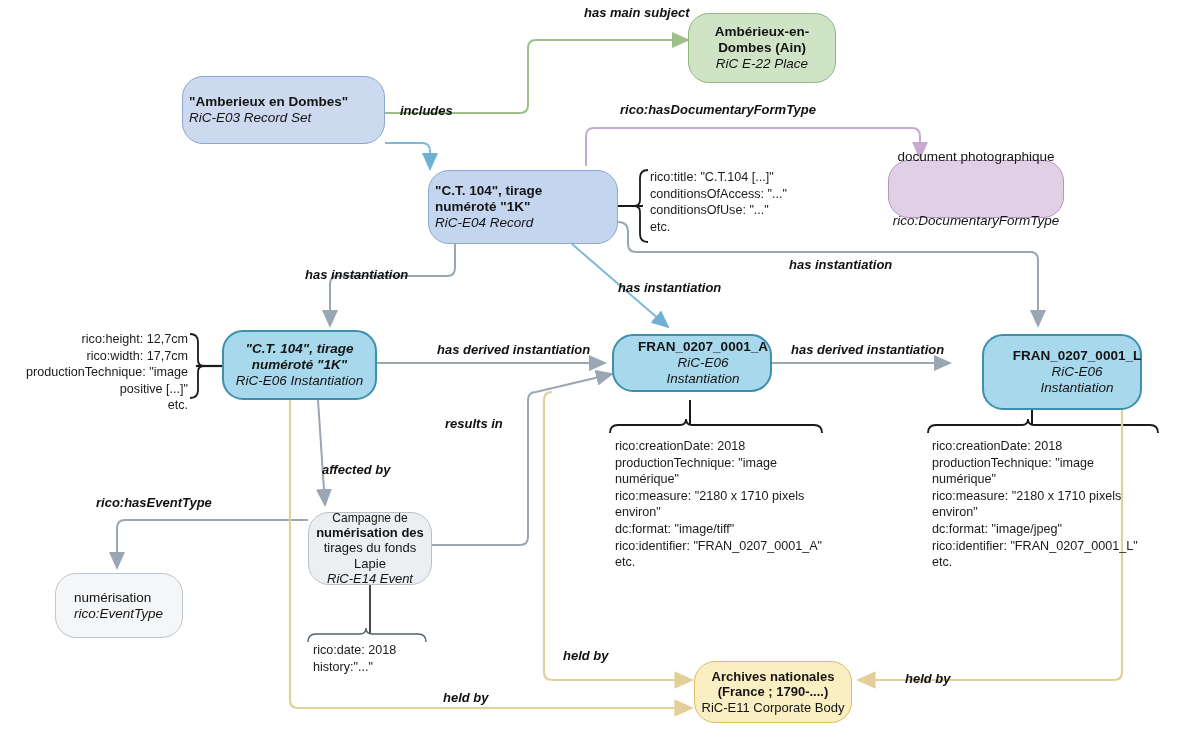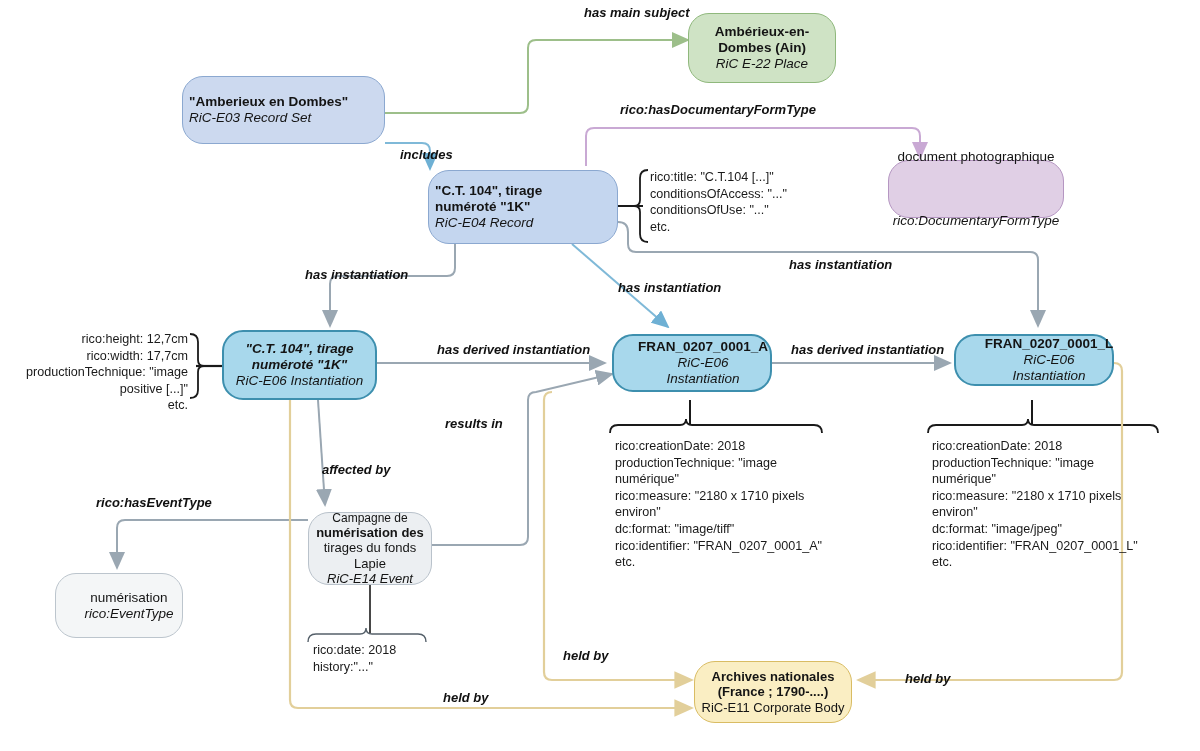--- a/index.html
+++ b/index.html
@@ -79,21 +79,21 @@
     background: #eceff2;
     border: 1.4px solid #b9c2cb;
   }
   .n-etype {
     background: #f4f6f7;
     border: 1.4px solid #bcc5cd;
     align-items: flex-start;
     padding-left: 10px;
   }
   .n-etype .ttl { font-weight: normal; }
-  .n-etype .ttl, .n-etype .sub { text-align: center; width: 100%; padding-left: 8px; }
+  .n-etype .ttl, .n-etype .sub { text-align: left; width: 100%; padding-left: 8px; }
   
   .n-corp {
     background: #faeec3;
     border: 1.6px solid #d9bc63;
   }
   .n-corp .ttl { font-size: 13px; }
   .n-corp .sub { font-style: normal; font-size: 13px; }
 
   .edge-label {
     position: absolute;
@@ -206,21 +206,21 @@
     <div class="ttl" style="font-style:italic">"C.T. 104", tirage</div>
     <div class="ttl" style="font-style:italic">numéroté "1K"</div>
     <div class="sub">RiC-E06 Instantiation</div>
   </div>
 
   <div class="node n-inst" style="left:612px; top:334px; width:160px; height:58px;padding-left:28px;">
     <div class="ttl">FRAN_0207_0001_A</div>
     <div class="sub">RiC-E06 Instantiation</div>
   </div>
 
-  <div class="node n-inst" style="left:954px; top:334px; width:160px; height:52px;padding-left:36px;">
+  <div class="node n-inst" style="left:982px; top:334px; width:160px; height:76px;padding-left:36px;">
     <div class="ttl">FRAN_0207_0001_L</div>
     <div class="sub">RiC-E06 Instantiation</div>
   </div>
 
   <div class="node n-event" style="left:308px; top:512px; width:124px; height:73px;">
     <div class="ttl" style="font-weight:normal;font-size:12px">Campagne de</div>
     <div class="ttl" style="font-weight:bold;font-size:13px">numérisation des</div>
     <div class="ttl" style="font-weight:normal;font-size:13px">tirages du fonds Lapie</div>
     <div class="sub" style="font-size:13px">RiC-E14 Event</div>
   </div>
@@ -263,21 +263,21 @@
 environ"
 dc:format: "image/jpeg"
 rico:identifier: "FRAN_0207_0001_L"
 etc.</div>
 
   <div class="attr-block" style="left:313px; top:642px; width:130px;">rico:date: 2018
 history:"..."</div>
 
   <div class="edge-label" style="left:584px; top:5px;">has main subject</div>
 
-  <div class="edge-label" style="left:400px; top:103px;margin-top:44px;">includes</div>
+  <div class="edge-label" style="left:400px; top:103px;">includes</div>
 
   <div class="edge-label" style="left:620px; top:102px;">rico:hasDocumentaryFormType</div>
 
   <div class="edge-label" style="left:305px; top:267px;">has instantiation</div>
 
   <div class="edge-label" style="left:618px; top:280px;">has instantiation</div>
 
   <div class="edge-label" style="left:789px; top:257px;">has instantiation</div>
 
   <div class="edge-label" style="left:437px; top:342px;">has derived instantiation</div>

